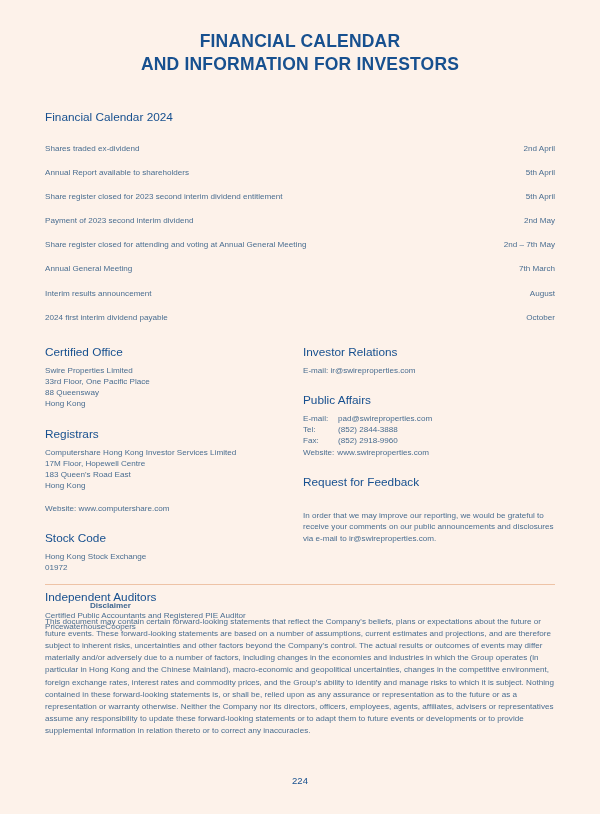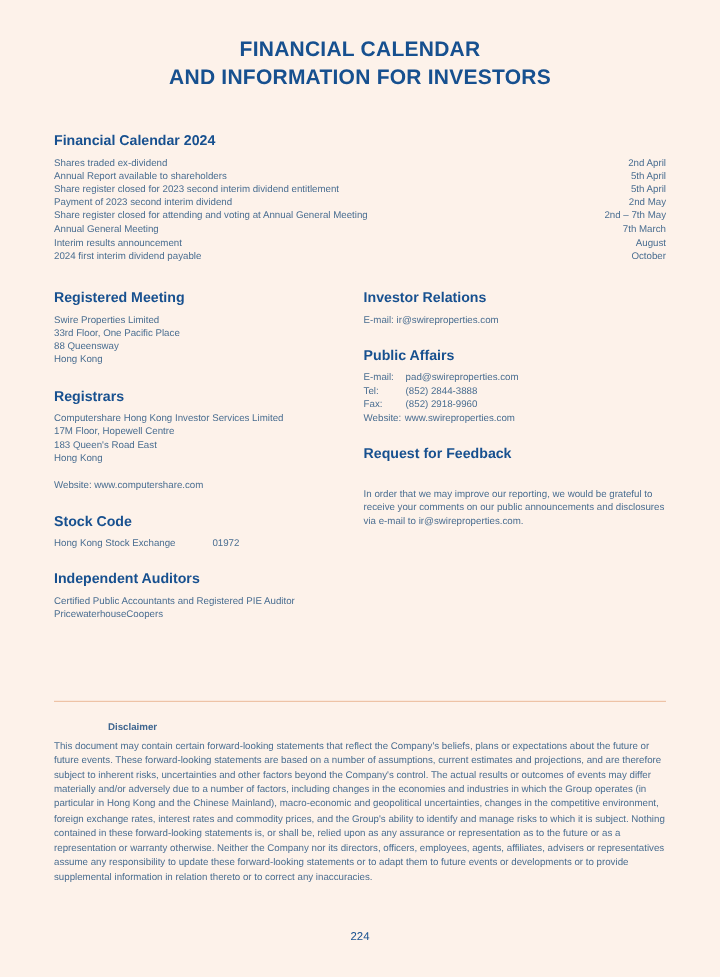--- a/index.html
+++ b/index.html
@@ -30,39 +30,39 @@
     font-size: 17.5px;
     line-height: 23px;
     letter-spacing: 0.2px;
     padding-top: 30px;
   }
   .page-title .line2 { display: block; }
 
   
   .section-head {
     color: #17508f;
-    font-weight: bold;
+    font-weight: normal;
     font-size: 11.8px;
     line-height: 15px;
     margin: 0 0 5px 0;
   }
 
   
   .calendar-block {
     margin-top: 34px;
   }
   .cal-row {
     display: flex;
     justify-content: space-between;
     align-items: baseline;
     font-size: 8.1px;
     line-height: 11.1px;
     color: #4a6e91;
   }
-  .cal-row .evt { text-align: left; }
+  .cal-row .evt { text-align: left; margin-top: 13px; }
   .cal-row .dt  { text-align: right; white-space: nowrap; padding-left: 12px; }
 
   
   .cols {
     display: flex;
     margin-top: 22px;
   }
   .col-left  { width: 258px; }
   .col-right { width: 252px; }
 
@@ -86,20 +86,21 @@
   .kv .k { width: 35px; flex: none; }
   .kv .v { flex: 1; }
   .kv.wide .k { width: auto; padding-right: 3px; }
 
   
   .stock-row {
     display: flex;
     font-size: 8.1px;
     line-height: 11.2px;
     color: #4a6e91;
+    flex-direction: column;
   }
   .stock-row .ex  { width: 132px; flex: none; }
   .stock-row .num { flex: none; }
 
   .para {
     font-size: 8.1px;
     line-height: 11.4px;
     color: #4a6e91;
     margin-top: 20px;
   }
@@ -193,21 +194,21 @@
       <span class="evt">2024 first interim dividend payable</span>
       <span class="dt">October</span>
     </div>
   </div>
 
   <div class="cols">
 
     <div class="col-left">
 
       <div class="block">
-        <div class="section-head">Registered Meeting</div>
+        <div class="section-head">Certified Office</div>
         <div class="line">Swire Properties Limited</div>
         <div class="line">33rd Floor, One Pacific Place</div>
         <div class="line">88 Queensway</div>
         <div class="line">Hong Kong</div>
       </div>
 
       <div class="block">
         <div class="section-head">Registrars</div>
         <div class="line">Computershare Hong Kong Investor Services Limited</div>
         <div class="line">17M Floor, Hopewell Centre</div>

